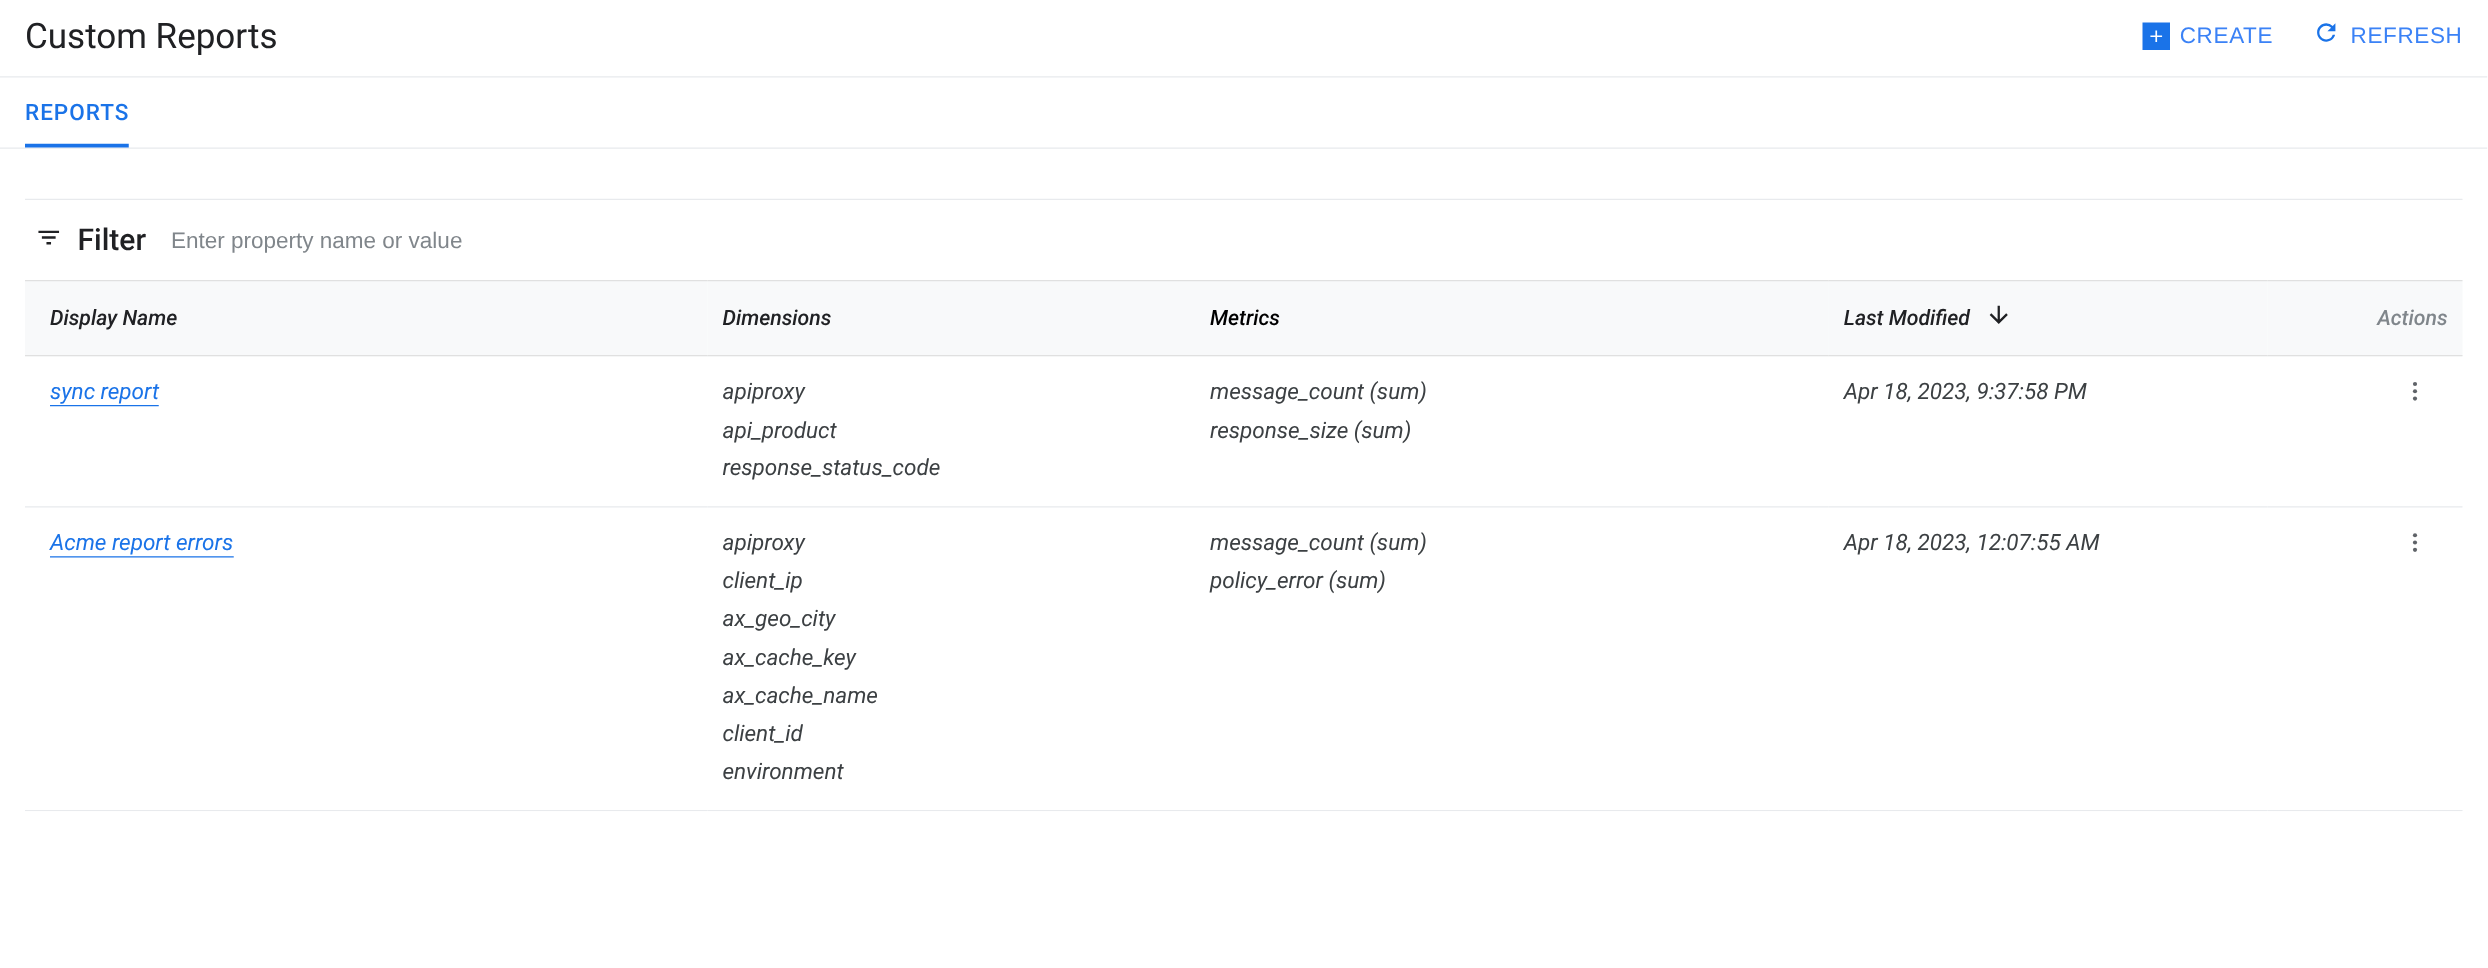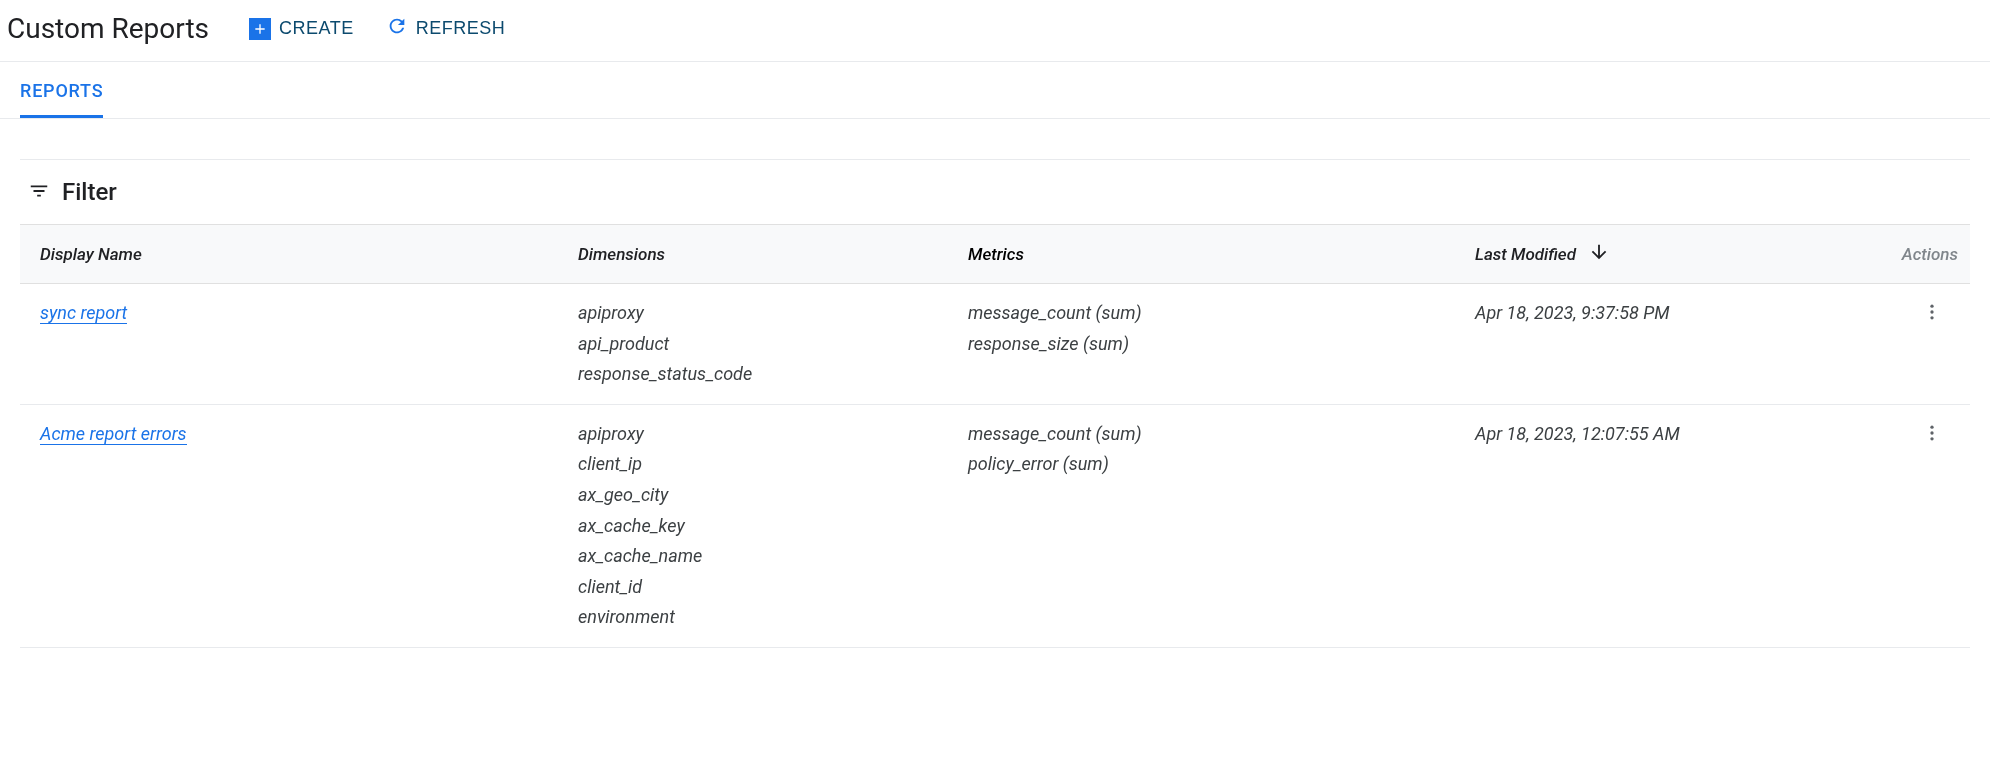--- a/index.html
+++ b/index.html
@@ -5,39 +5,40 @@
   * { box-sizing: border-box; margin: 0; padding: 0; }
   body {
     font-family: "Google Sans", Roboto, Arial, sans-serif;
     background: #fff;
     color: #202124;
     font-size: 14px;
   }
   .header {
     display: flex;
     align-items: center;
-    padding: 12px 20px 16px 7px;
+    padding: 12px 20px 16px 20px;
     gap: 40px;
     border-bottom: 1px solid #e8eaed;
+    justify-content: space-between;
   }
   .page-title {
     font-size: 28px;
     font-weight: 400;
     color: #202124;
   }
   .header-actions {
     display: flex;
     gap: 32px;
     align-items: center;
   }
   .action-btn {
     display: flex;
     align-items: center;
     gap: 8px;
-    color: #0c4a6e;
+    color: #3b82f6;
     font-size: 18px;
     font-weight: 500;
     letter-spacing: 0.5px;
     cursor: pointer;
     background: none;
     border: none;
   }
   .create-icon {
     width: 22px;
     height: 22px;
@@ -189,20 +190,21 @@
 </div>
 
 <div class="content-wrap">
   <div class="filter-bar">
     <span class="filter-icon">
       <svg width="22" height="22" viewBox="0 0 24 24">
           <path d="M3 6h18v2H3V6zm3 5h12v2H6v-2zm4 5h4v2h-4v-2z"></path>
         </svg>
     </span>
     <span class="filter-label">Filter</span>
+    <input class="filter-input" type="text" placeholder="Enter property name or value" style="">
   </div>
 
   <table>
     <thead>
       <tr>
         <th class="col-name sortable">Display Name</th>
         <th class="col-dim sortable">Dimensions</th>
         <th class="col-met">Metrics</th>
         <th class="col-mod sortable">
           <div class="sort-header">

